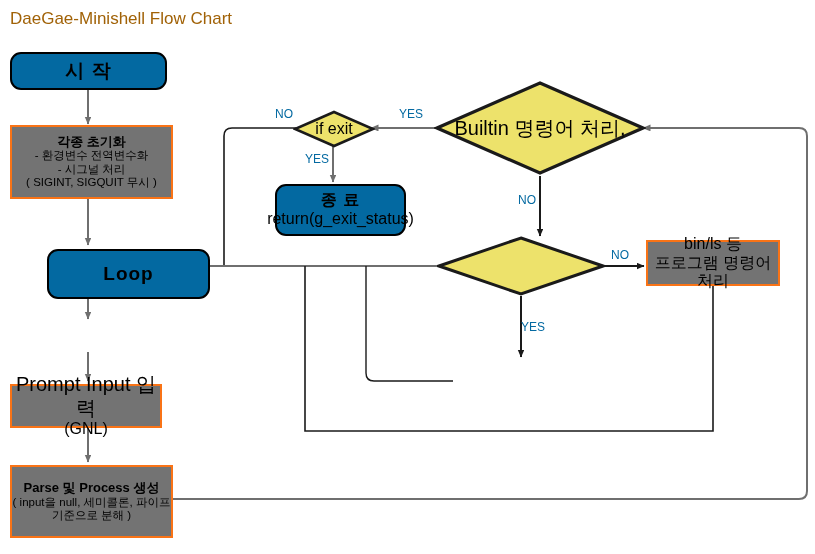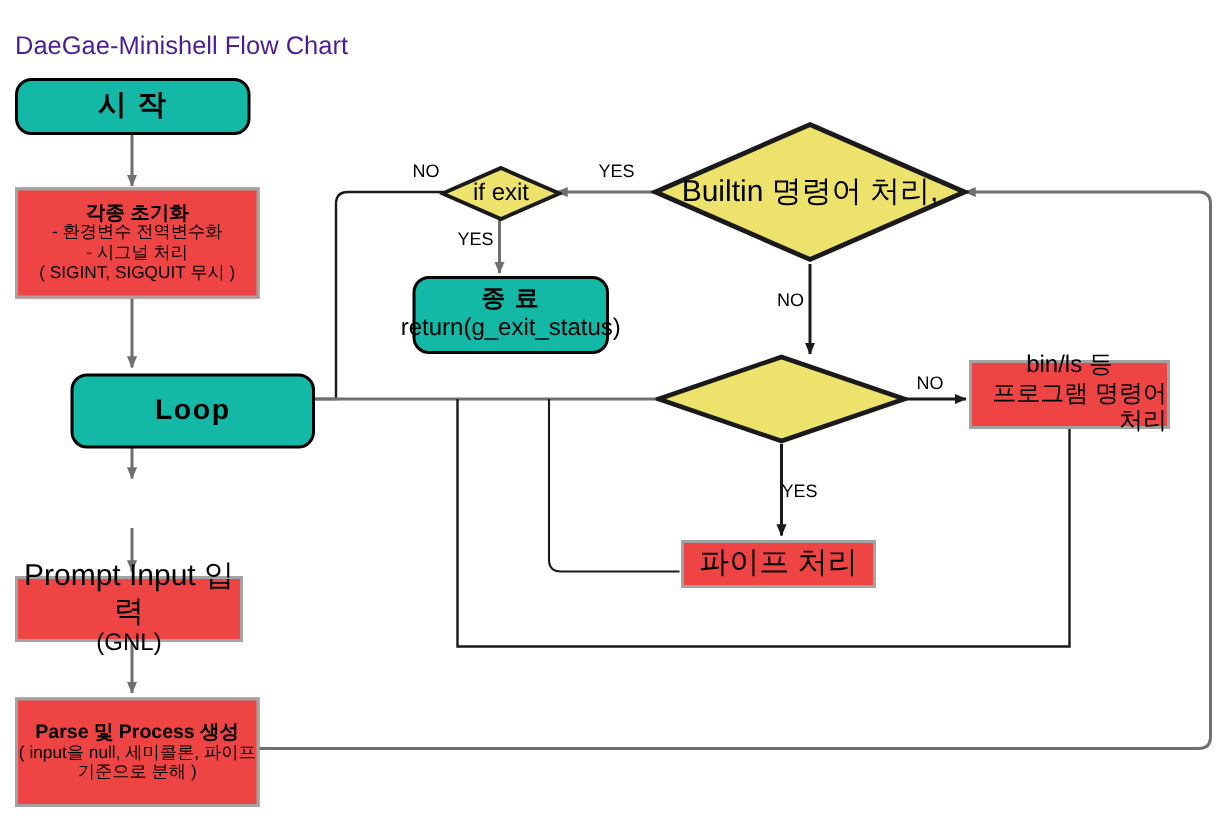--- a/index.html
+++ b/index.html
@@ -21,43 +21,42 @@
     position: absolute;
     left: 0; top: 0;
     width: 815px;
     height: 554px;
   }
   .title {
     position: absolute;
     left: 10px;
     top: 9px;
     font-size: 17px;
-    color: #4c1d95;
+    color: #a16207;
     white-space: nowrap;
-    margin-top: 12px;
   }
   .node {
     position: absolute;
     box-sizing: border-box;
     display: flex;
     flex-direction: column;
     align-items: center;
     justify-content: center;
     text-align: center;
     color: #000000;
     line-height: 1.18;
   }
   .rect {
-    border: 2px solid #a3a3a3;
-    background: #ef4444;
+    border: 2px solid #f97316;
+    background: #737373;
   }
   .rounded {
     border: 2px solid #000000;
     border-radius: 11px;
-    background: #14b8a6;
+    background: #0369a1;
   }
   .diamond-wrap {
     position: absolute;
     display: flex;
     align-items: center;
     justify-content: center;
   }
   .diamond-shape {
     position: absolute;
     left: 0; top: 0;
@@ -72,21 +71,21 @@
     line-height: 1.2;
   }
   .l1 { font-size: 20px; }
   .big-bold { font-size: 19px; font-weight: bold; letter-spacing: 1px; }
   .med-bold { font-size: 13px; font-weight: bold; }
   .sm { font-size: 16px; }
   .xsm { font-size: 11.5px; }
   .edge-label {
     position: absolute;
     font-size: 12px;
-    color: #000000;
+    color: #0369a1;
     white-space: nowrap;
   }
 </style>
 </head>
 <body>
 
 <div id="canvas">
 
   <div class="title">DaeGae-Minishell Flow Chart</div>
 
@@ -182,28 +181,25 @@
     <span class="med-bold" style="font-size:16px; letter-spacing:1px;">종 료</span>
     <span class="sm">return(g_exit_status)</span>
   </div>
 
   <div class="diamond-wrap" style="left:437px; top:236px; width:168px; height:60px;">
     <svg class="diamond-shape" viewBox="0 0 168 60" preserveAspectRatio="none" xmlns="http://www.w3.org/2000/svg">
       <polygon points="84,2 166,30 84,58 2,30" fill="#ede26b" stroke="#1a1a1a" stroke-width="3"></polygon>
     </svg>
   </div>
 
-  <div class="node rect" style="left:646px; top:240px; width:134px; height:46px;text-align:right;">
+  <div class="node rect" style="left:646px; top:240px; width:134px; height:46px;">
     <span class="sm">bin/ls 등</span>
     <span class="sm">프로그램 명령어 처리</span>
   </div>
 
-  <div class="node rect" style="left:454px; top:360px; width:130px; height:32px;">
-    <span class="l1">파이프 처리</span>
-  </div>
 
   <div class="edge-label" style="left:275px; top:107px;">NO</div>
   <div class="edge-label" style="left:305px; top:152px;">YES</div>
   <div class="edge-label" style="left:399px; top:107px;">YES</div>
   <div class="edge-label" style="left:518px; top:193px;">NO</div>
   <div class="edge-label" style="left:611px; top:248px;">NO</div>
   <div class="edge-label" style="left:521px; top:320px;">YES</div>
 
 </div>
 

